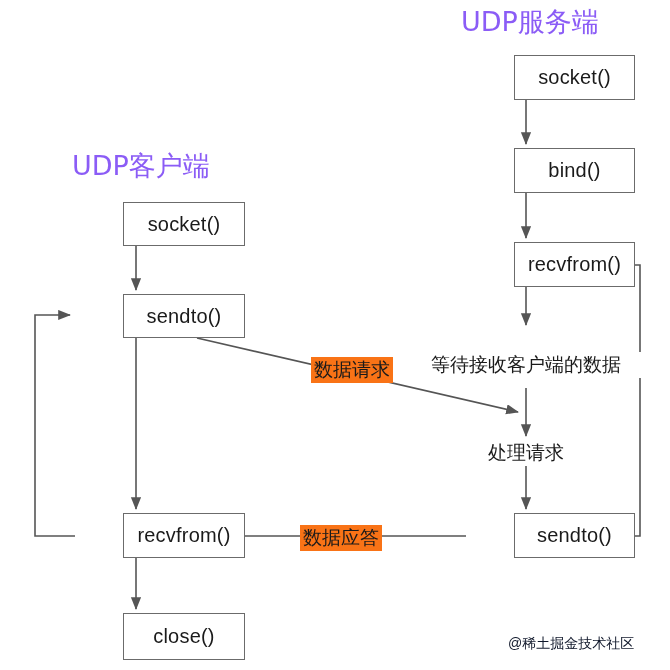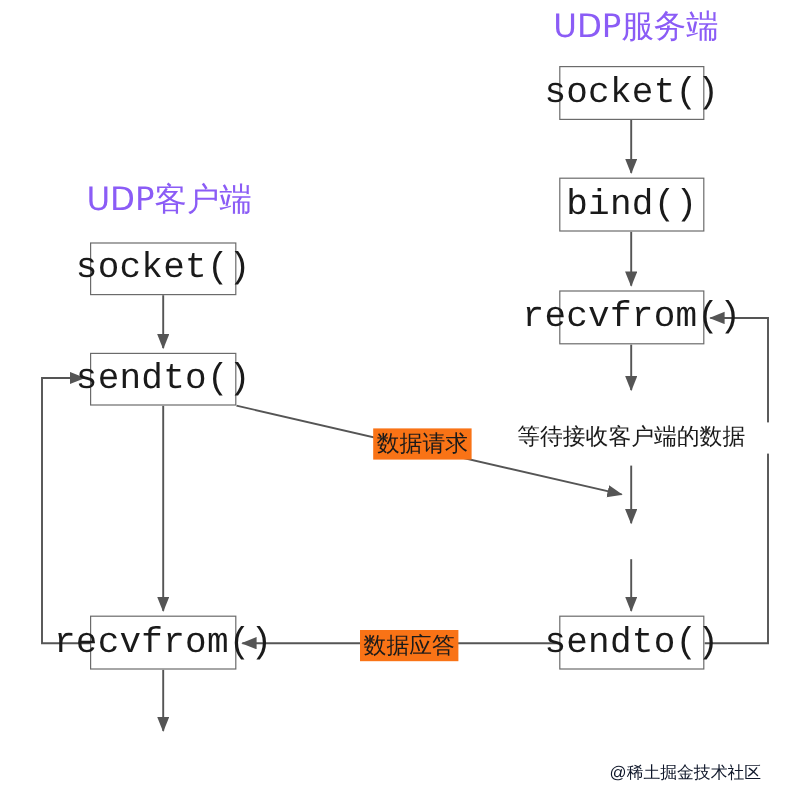--- a/index.html
+++ b/index.html
@@ -32,24 +32,25 @@
     display: block;
   }
   .node-box {
     position: absolute;
     box-sizing: border-box;
     border: 1.6px solid #6b6b6b;
     background: #ffffff;
     display: flex;
     align-items: center;
     justify-content: center;
-    font-size: 30px;
+    font-size: 20px;
     letter-spacing: 0.2px;
     color: #1a1a1a;
-    font-family: Liberation Mono, monospace;
+    font-family: Liberation Sans, sans-serif;
+    margin-left: 48px;
   }
   .title-label {
     position: absolute;
     font-size: 27px;
     color: #8b5cf6;
     white-space: nowrap;
     font-family: "DejaVu Sans", "Liberation Sans", sans-serif;
   }
   .edge-label {
     position: absolute;
@@ -114,26 +115,28 @@
 
     <line x1="466" y1="536" x2="202" y2="536" stroke="#555555" stroke-width="1.6" marker-end="url(#arrowhead)"></line>
   </svg>
 
   <div class="title-label" style="left:72px; top:148px;">UDP客户端</div>
   <div class="title-label" style="left:461px; top:4px;">UDP服务端</div>
 
   <div class="node-box" style="left:75px; top:202px; width:122px; height:44px;">socket()</div>
   <div class="node-box" style="left:75px; top:294px; width:122px; height:44px;">sendto()</div>
   <div class="node-box" style="left:75px; top:513px; width:122px; height:45px;">recvfrom()</div>
+  <div class="node-box" style="left:75px; top:613px; width:122px; height:47px;">close()</div>
 
   <div class="node-box" style="left:466px; top:55px; width:121px; height:45px;">socket()</div>
   <div class="node-box" style="left:466px; top:148px; width:121px; height:45px;text-align:right;">bind()</div>
   <div class="node-box" style="left:466px; top:242px; width:121px; height:45px;">recvfrom()</div>
   <div class="node-box" style="left:466px; top:513px; width:121px; height:45px;">sendto()</div>
 
   <div class="note-label" style="left:406px; top:352px; width:240px;">等待接收客户端的数据</div>
+  <div class="note-label" style="left:446px; top:440px; width:160px;">处理请求</div>
 
   <div class="edge-label" style="left:311px; top:357px;">数据请求</div>
   <div class="edge-label" style="left:300px; top:525px;">数据应答</div>
 
   <div class="watermark" style="left:508px; top:635px;">@稀土掘金技术社区</div>
 
 </div>
 
 </body></html>

